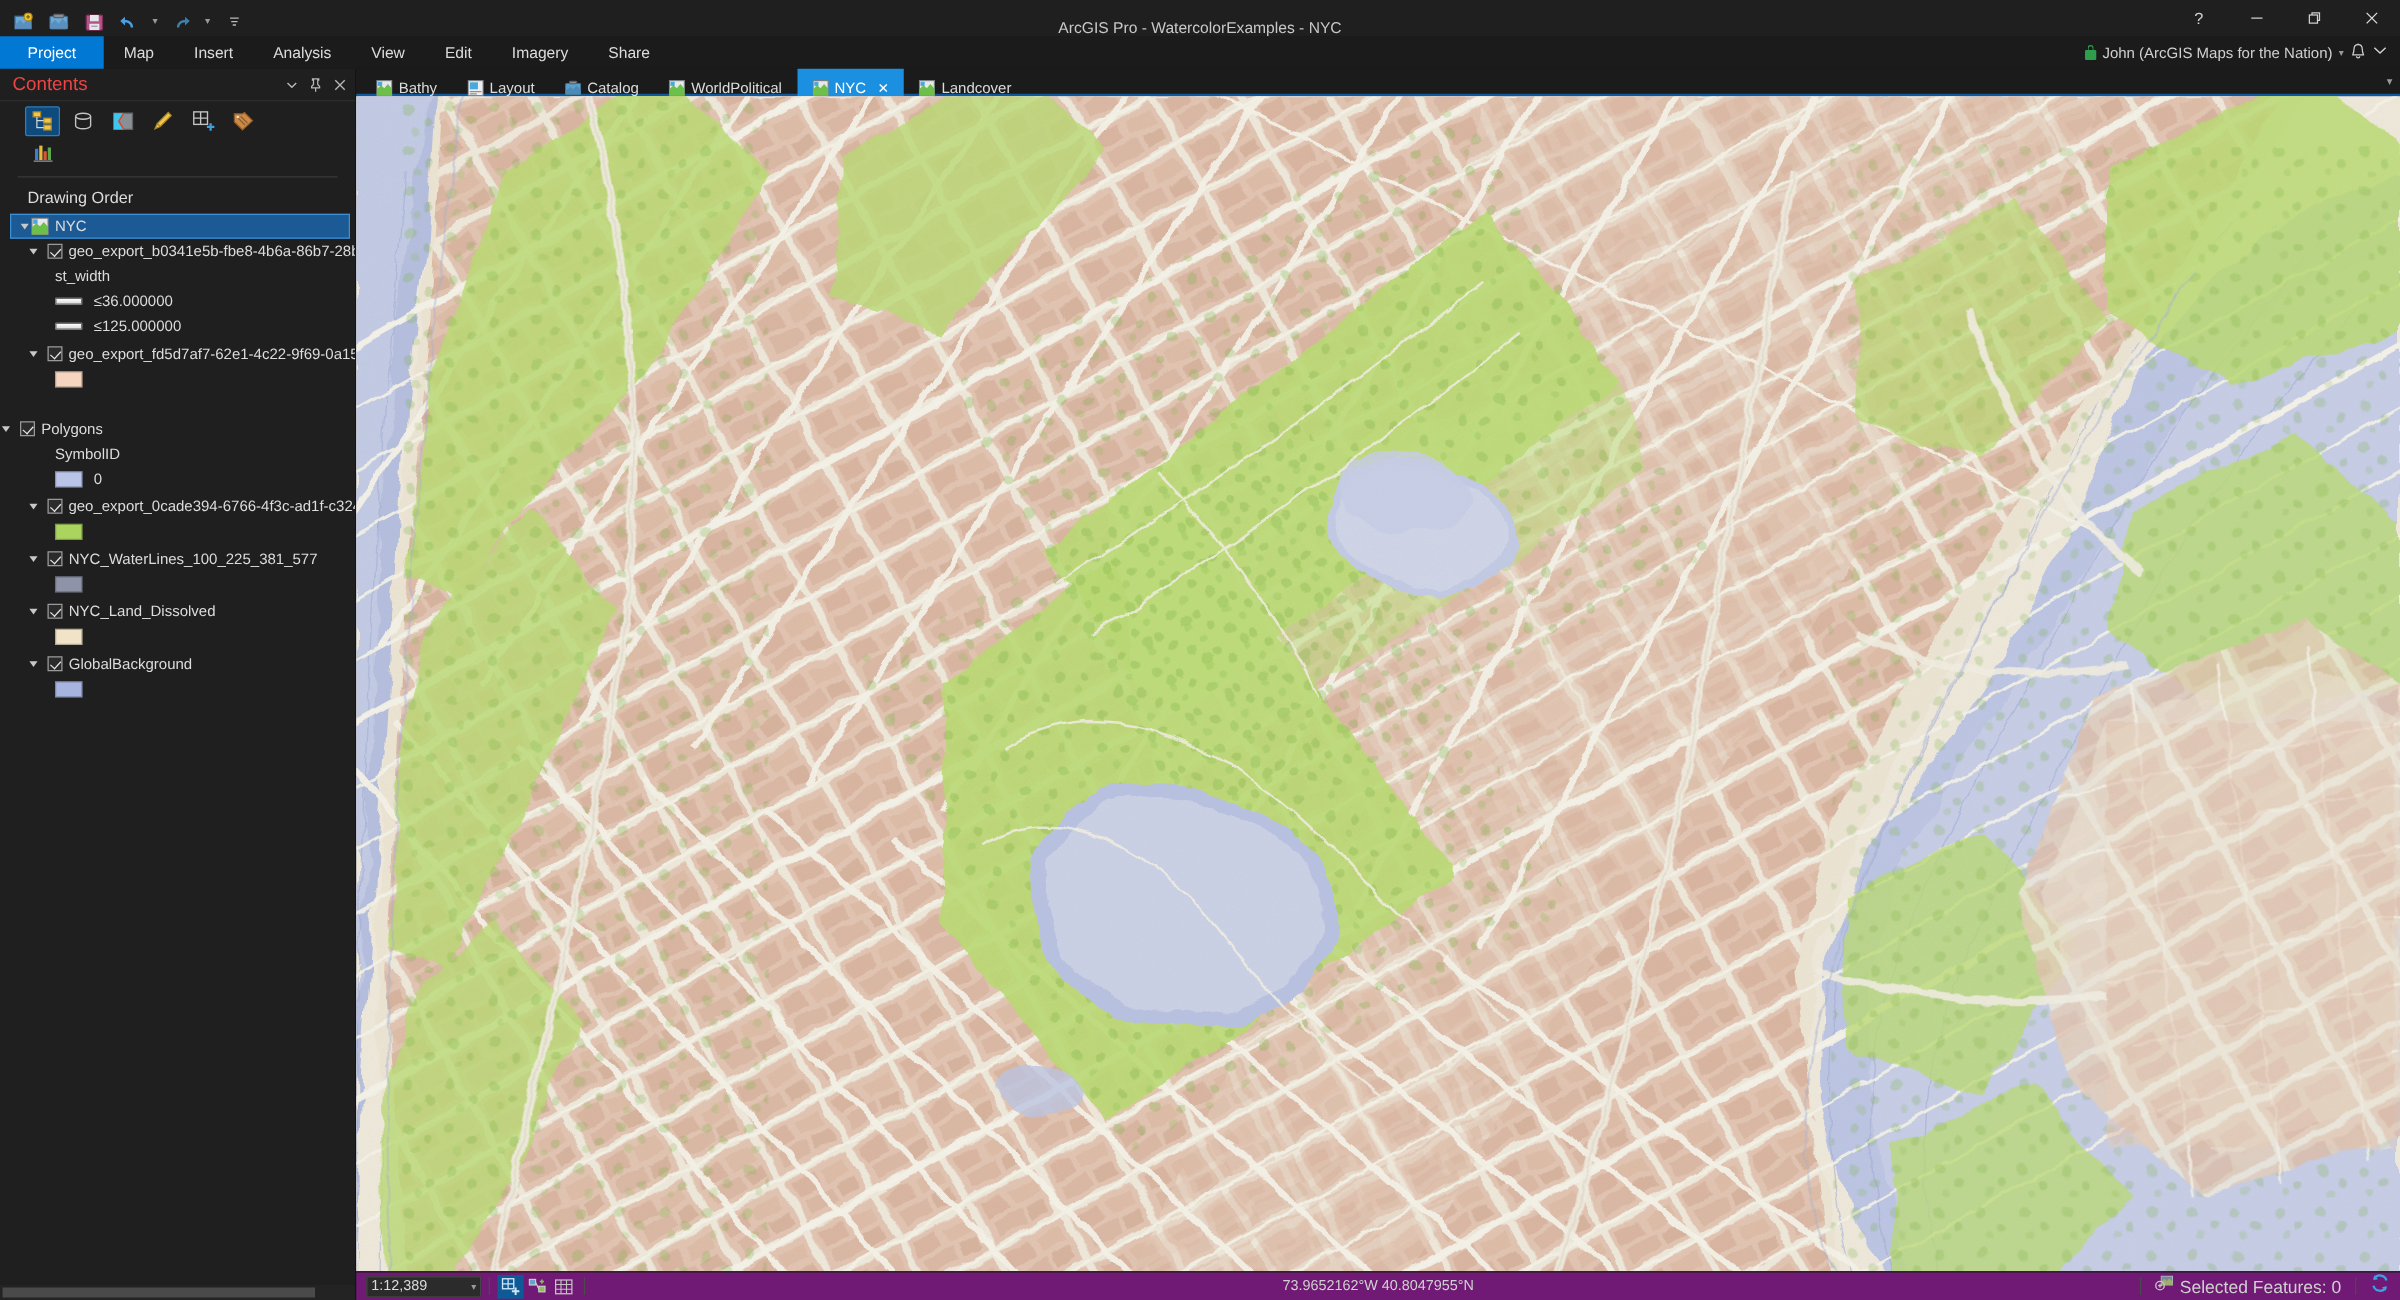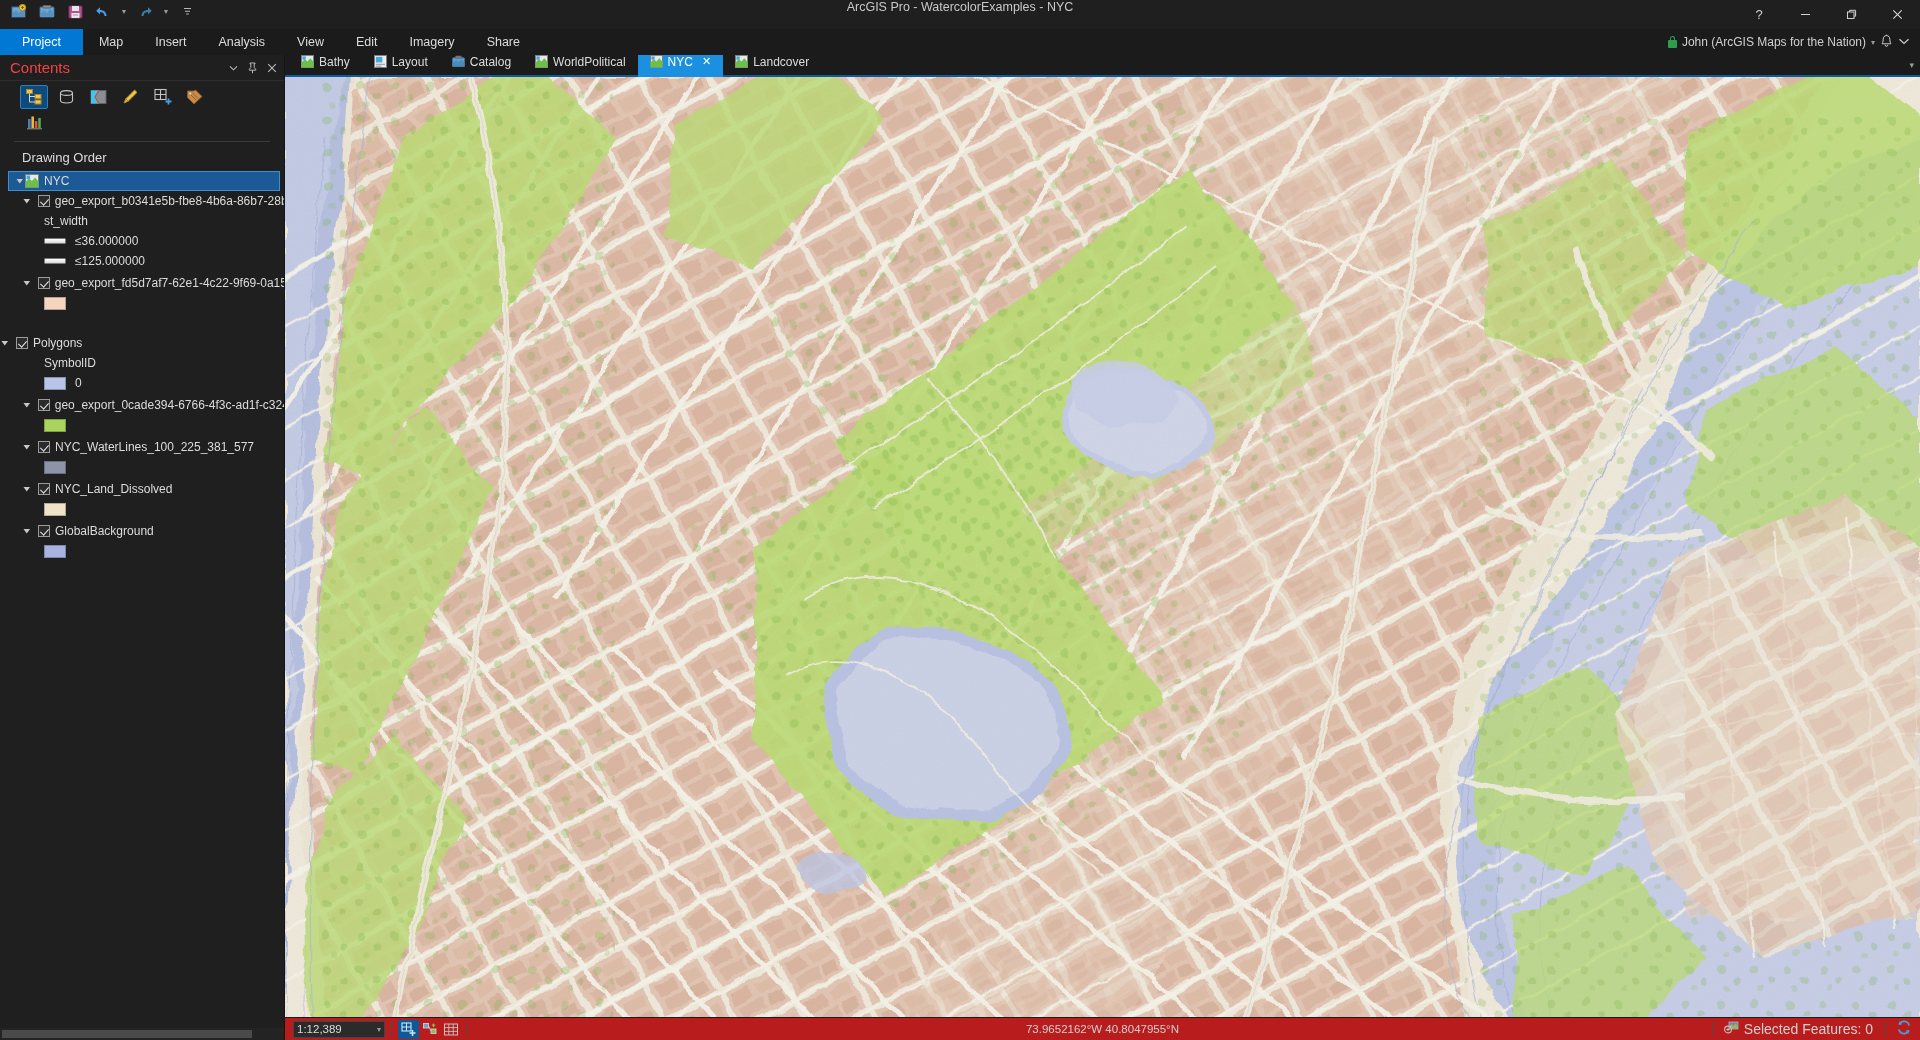--- a/index.html
+++ b/index.html
@@ -7,21 +7,21 @@
     width: 1920px; height: 1040px; overflow: hidden;
     background: #1b1b1b;
     font-family: "Liberation Sans", sans-serif;
     color: #d4d4d4;
     -webkit-font-smoothing: antialiased;
   }
   .app { width: 1920px; height: 1040px; display: flex; flex-direction: column; position: relative; }
 
   
   .titlebar {
-    height: 29px; background: #1f1f1f; display: flex; align-items: flex-start;
+    height: 29px; background: #1f1f1f; display: flex; align-items: flex-end;
     position: relative; flex: 0 0 29px;
   }
   .qat { display: flex; align-items: center; gap: 2px; padding-left: 6px; }
   .qat-btn {
     width: 26px; height: 23px; display: flex; align-items: center; justify-content: center;
     border-radius: 2px;
   }
   .title-text {
     position: absolute; left: 0; right: 0; text-align: center;
     font-size: 12.5px; color: #c8c8c8; pointer-events: none;
@@ -130,34 +130,34 @@
   }
   .pane-scroll .thumb { height: 8px; background: #4a4a4a; border-radius: 0; margin-left: 2px; width: 250px; }
 
   
   .mapwrap { flex: 1; display: flex; flex-direction: column; min-width: 0; background: #1b1b1b; }
   .viewtabs {
     height: 22px; flex: 0 0 22px; background: #1b1b1b; display: flex; align-items: stretch;
     border-bottom: 2px solid #0f5a9c; padding-left: 4px; position: relative;
   }
   .vtab {
-    display: flex; align-items: flex-start; gap: 5px; padding: 0 12px; font-size: 12px;
+    display: flex; align-items: flex-end; gap: 5px; padding: 0 12px; font-size: 12px;
     color: #dcdcdc; height: 22px;
   }
   .vtab.active { background: #1b8fe0; color: #fff; }
   .vtab .x { font-size: 11px; margin-left: 4px; color: #fff; }
   .vt-ico { width: 13px; height: 13px; flex: 0 0 13px; }
   .vtab-scroll { margin-left: auto; display:flex; align-items:center; padding-right:6px; color:#9a9a9a; font-size:9px; }
 
   .mapview { flex: 1; position: relative; overflow: hidden; background: #cfd6e8; }
   .mapcanvas { position: absolute; inset: 0; }
 
   
   .statusbar {
-    height: 23px; flex: 0 0 23px; background: #b91c1c; display: flex; align-items: center;
+    height: 23px; flex: 0 0 23px; background: #701a75; display: flex; align-items: center;
     padding: 0 4px; position: relative; border-top: 1px solid #1a1a1a;
   }
   .scale-box {
     width: 92px; height: 17px; background: #2b2b2b; border: 1px solid #454545;
     display: flex; align-items: center; padding: 0 3px; margin-left: 4px;
   }
   .scale-box span { font-size: 11.5px; color: #dcdcdc; }
   .scale-box .c { margin-left: auto; font-size: 8px; color: #9a9a9a; }
   .sb-sep { width: 1px; height: 14px; background: #4a4a4a; margin: 0 6px; }
   .sb-btn {

